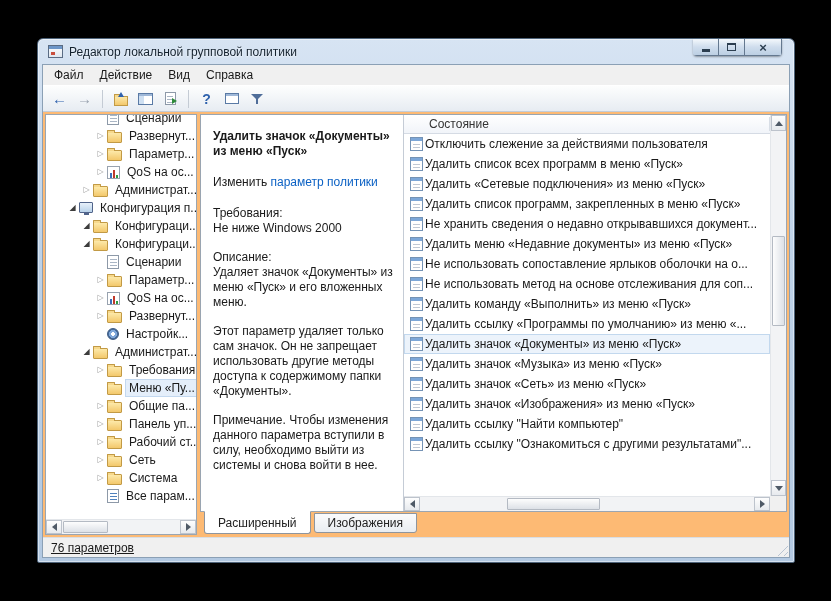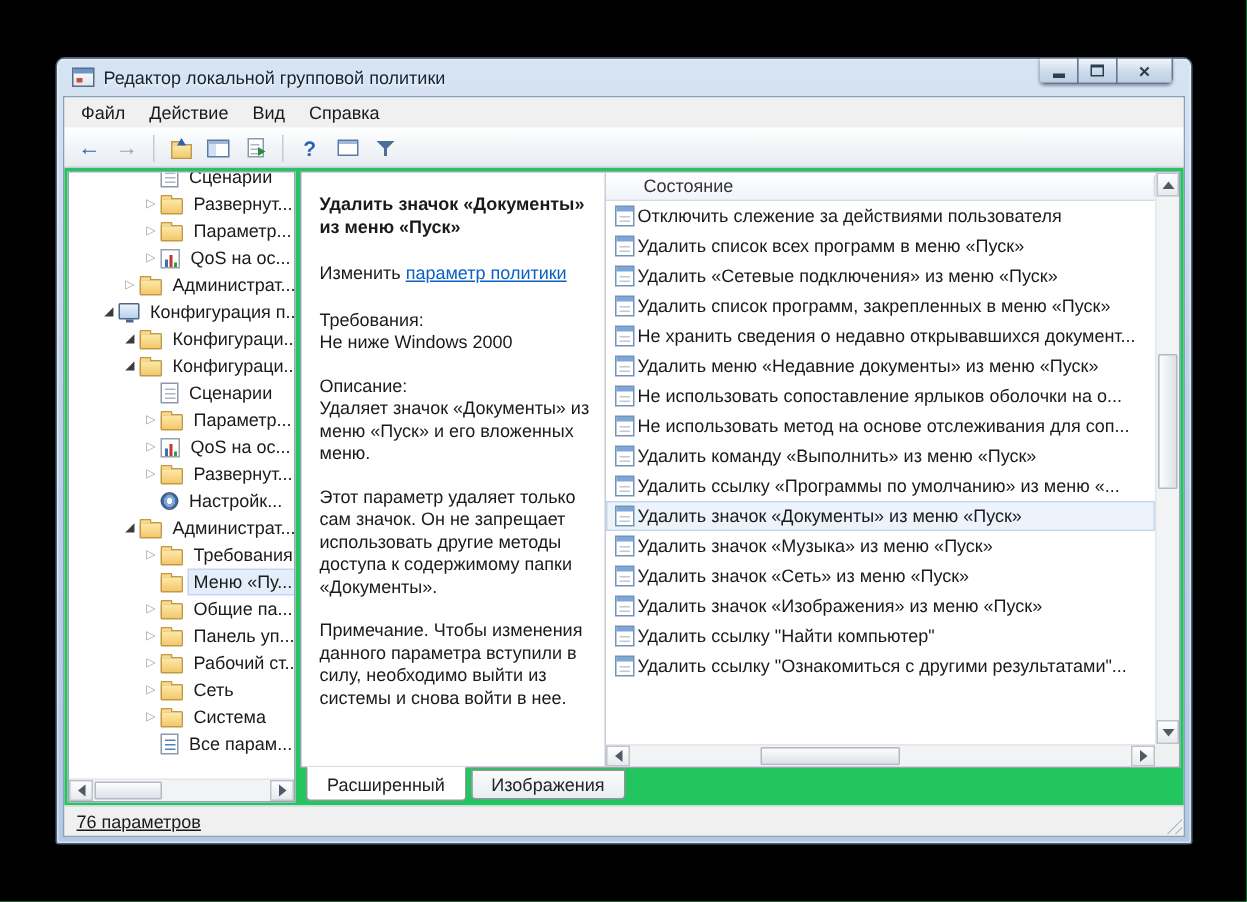--- a/index.html
+++ b/index.html
@@ -42,21 +42,21 @@
     background-image:linear-gradient(#aab6c5,#aab6c5),linear-gradient(#aab6c5,#aab6c5),linear-gradient(#aab6c5,#aab6c5);
     background-size:6px 1px; background-position:1px 3px,1px 6px,1px 9px; background-repeat:no-repeat; }
   .icon-export::after { content:""; position:absolute; right:-5px; bottom:0; border:3px solid transparent; border-left:5px solid #2e8a3a; }
   .icon-help::before { content:"?"; color:#2f62ad; font-weight:bold; font-size:14px; }
   .icon-window2 { width:14px; height:11px; border:1px solid #5a7aa5; background:#fff; box-shadow:inset 0 2px 0 #9fb8d8; }
   .icon-filter { position:relative; width:14px; height:14px; }
   .icon-filter::before { content:""; position:absolute; left:1px; top:2px; border-left:6px solid transparent; border-right:6px solid transparent; border-top:6px solid #4f6d99; }
   .icon-filter::after { content:""; position:absolute; left:6px; top:7px; width:2px; height:5px; background:#4f6d99; }
 
   
-  .main { flex:1; display:flex; background:#22c55e; padding:2px 2px 2px 2px; gap:3px; overflow:hidden; }
+  .main { flex:1; display:flex; background:#fdba74; padding:2px 2px 2px 2px; gap:3px; overflow:hidden; }
 
   
   .tree-pane { width:152px; flex:0 0 auto; background:#fff; border:1px solid #9aa5b1; display:flex; flex-direction:column; overflow:hidden; }
   .tree-rows { flex:1; overflow:hidden; margin-top:-6px; padding-top:0; }
   .tree-row { height:18px; display:flex; align-items:center; white-space:nowrap; }
   .exp { width:13px; flex:0 0 auto; display:inline-flex; justify-content:center; font-size:8px; color:#a0a0a0; line-height:1; }
   .exp.expanded { color:#3c3c3c; }
   .ticon { flex:0 0 auto; margin-right:4px; }
   .tlabel { padding:1px 3px; }
   .tlabel.selected { background:#e4eefa; box-shadow:0 0 0 1px #c3d8ef; }
@@ -89,21 +89,21 @@
   
   .content-pane { flex:1; display:flex; flex-direction:column; overflow:hidden; }
   .tab-page { flex:1; border:1px solid #9aa5b1; background:#fff; display:flex; flex-direction:column; overflow:hidden; }
   .content-header { height:23px; flex:0 0 auto; display:flex; align-items:center; gap:7px; padding-left:9px;
     background:linear-gradient(#fdfefe,#e4eef9); border-bottom:1px solid #cdd9e7; font-weight:bold; color:#3c4a5a; }
   .content-body { flex:1; display:flex; overflow:hidden; }
 
   .detail { width:202px; flex:0 0 auto; padding:12px 10px 0 12px; line-height:15px; overflow:hidden; }
   .d-title { font-weight:bold; margin:2px 0 16px; }
   .d-change { margin-bottom:16px; }
-  .d-link { color:#0b61c4; text-decoration:underline; cursor:pointer; }
+  .d-link { color:#0b61c4; cursor:pointer; }
   .d-block { margin-bottom:14px; }
 
   .listview { flex:1; position:relative; border-left:1px solid #c5ccd6; overflow:hidden; display:flex; flex-direction:column; }
   .list-header { height:19px; flex:0 0 auto; margin-right:16px; background:linear-gradient(#ffffff,#f1f4f9); border-bottom:1px solid #d5dbe4;
     display:flex; align-items:center; padding-left:25px; color:#333; position:relative; }
   .list-header::after { content:""; position:absolute; right:0; top:2px; bottom:2px; width:1px; background:#d8dee6; }
   .list-rows { flex:1; overflow:hidden; margin-right:16px; margin-bottom:15px; }
   .list-row { height:20px; display:flex; align-items:center; gap:2px; padding-left:6px; white-space:nowrap; overflow:hidden; }
   .list-row.selected { background:#ecf3fb; box-shadow:inset 0 0 0 1px #c2d8ee; }
   .icon-policy { width:13px; height:14px; flex:0 0 auto; border:1px solid #7593b5; background-color:#fff;

